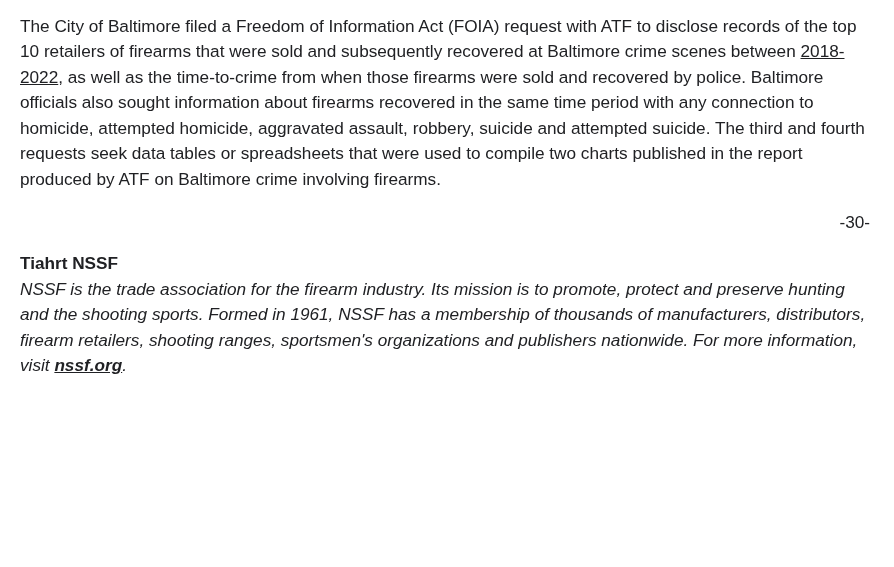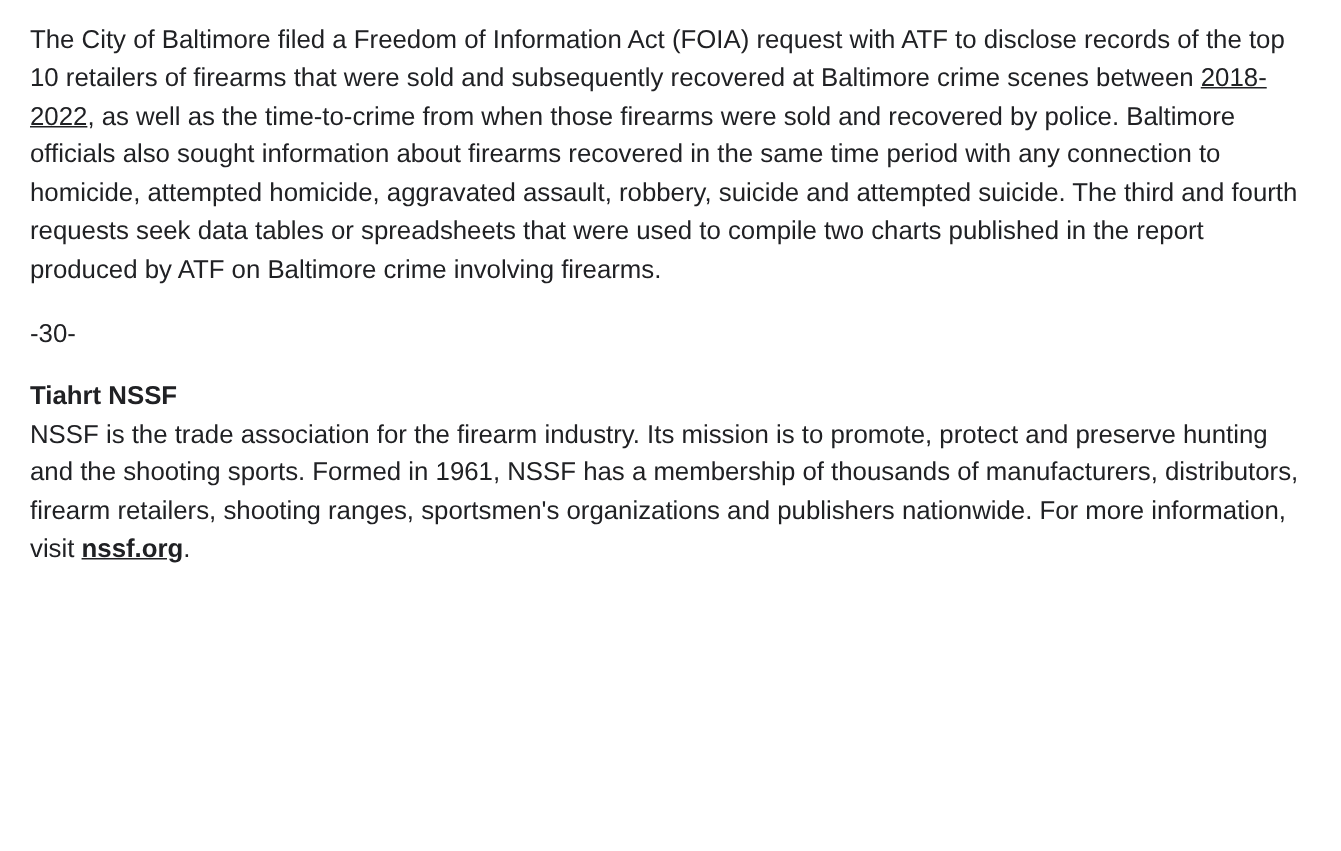--- a/index.html
+++ b/index.html
@@ -22,27 +22,28 @@
   }
   p {
     margin: 0 0 20px 0;
     font-size: 17.2px;
     line-height: 1.48;
     color: #202124;
     letter-spacing: 0.0px;
   }
   p.tight {
     margin-bottom: 0;
+    font-style: italic;
   }
   .link {
     color: #202124;
     text-decoration: underline;
   }
   .center {
-    text-align: left;
+    text-align: right;
     margin: 0 0 18px 0;
   }
   .center .dash {
     font-size: 17.2px;
     color: #202124;
   }
   .about-heading {
     font-weight: bold;
     font-size: 17.2px;
     line-height: 1.48;

